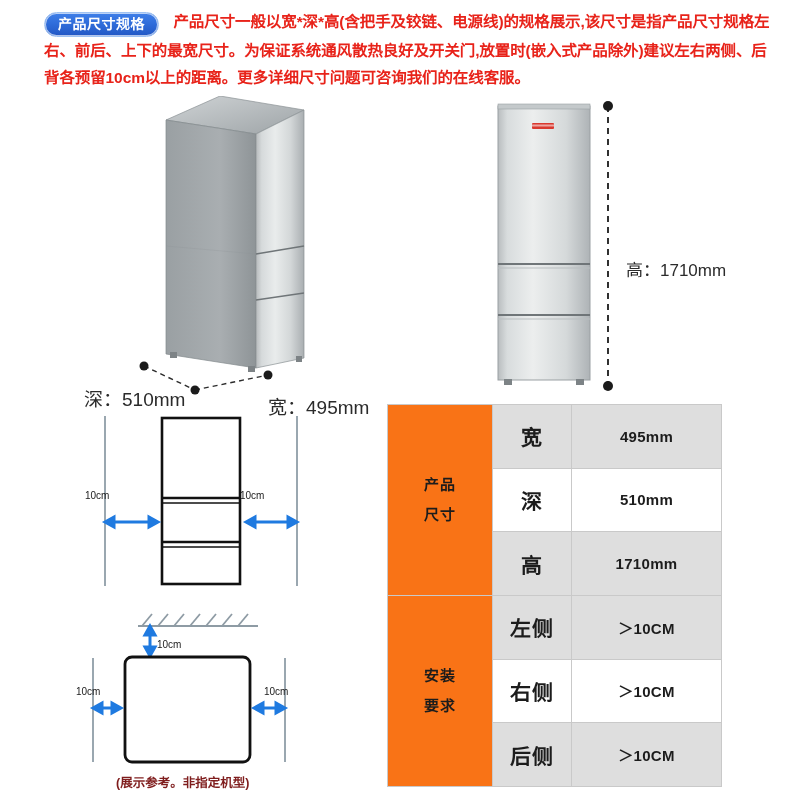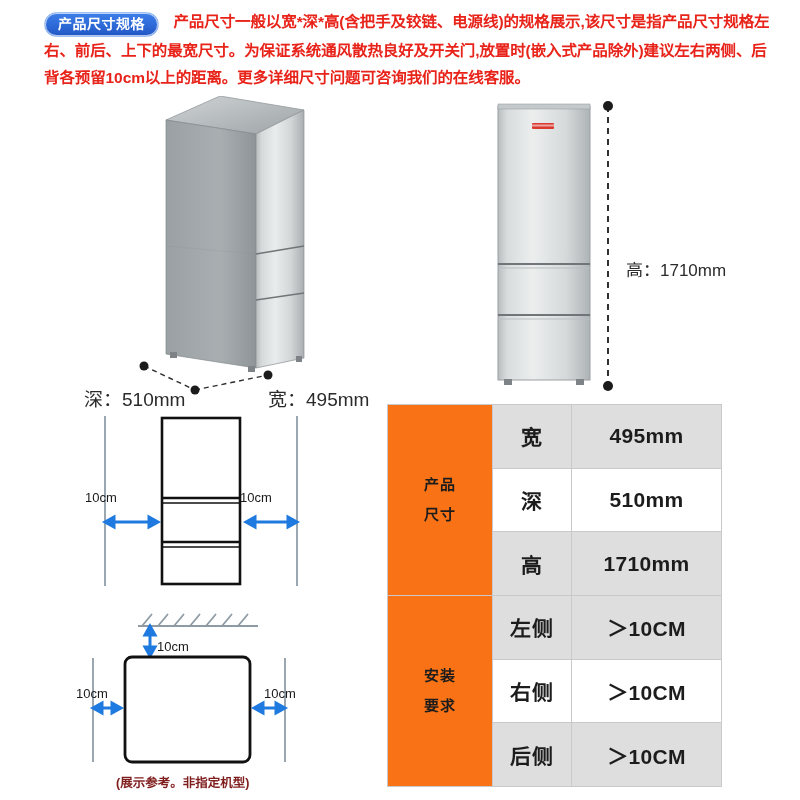--- a/index.html
+++ b/index.html
@@ -48,21 +48,21 @@
   
   .dim-label{
     position:absolute;
     font-size:19px;
     color:#2b2b2b;
     white-space:nowrap;
     font-weight:500;
   }
   .cm-label{
     position:absolute;
-    font-size:13px;
+    font-size:10px;
     color:#1a1a1a;
     white-space:nowrap;
   }
   .foot-note{
     position:absolute;
     font-size:12.5px;
     color:#7f1d1d;
     white-space:nowrap;
     font-weight:600;
   }
@@ -94,21 +94,21 @@
     font-size:15px;
     line-height:30px;
     letter-spacing:1px;
   }
   .spec-table td.key{
     width:78px;
     font-size:21px;
     letter-spacing:1px;
   }
   .spec-table td.val{
-    font-size:21px;
+    font-size:15px;
     letter-spacing:.3px;
   }
   .shade{background:#dedede;}
   .plain{background:#ffffff;}
 </style>
 </head>
 <body>
 
 <div id="page">
 
@@ -155,21 +155,21 @@
 
   <svg class="svg-abs" style="left:120px;top:350px;" width="230" height="50" viewBox="0 0 230 50">
     <line x1="24" y1="16" x2="75" y2="40" stroke="#2b2b2b" stroke-width="1.4" stroke-dasharray="5,4"></line>
     <line x1="75" y1="40" x2="148" y2="25" stroke="#2b2b2b" stroke-width="1.4" stroke-dasharray="5,4"></line>
     <circle cx="24" cy="16" r="4.5" fill="#1b1b1b"></circle>
     <circle cx="75" cy="40" r="4.5" fill="#1b1b1b"></circle>
     <circle cx="148" cy="25" r="4.5" fill="#1b1b1b"></circle>
   </svg>
 
   <div class="dim-label" style="left:84px;top:384px;">深：510mm</div>
-  <div class="dim-label" style="left:268px;top:384px;">宽：495mm</div>
+  <div class="dim-label" style="left:268px;top:392px;">宽：495mm</div>
 
   <svg class="svg-abs" style="left:492px;top:100px;" width="110" height="290" viewBox="0 0 110 290">
     <defs>
       <linearGradient id="fFace" x1="0" y1="0" x2="1" y2="0">
         <stop offset="0%" stop-color="#b9bdbf"></stop>
         <stop offset="10%" stop-color="#d8dcdd"></stop>
         <stop offset="38%" stop-color="#eceeee"></stop>
         <stop offset="74%" stop-color="#d5d9da"></stop>
         <stop offset="100%" stop-color="#aeb3b6"></stop>
       </linearGradient>

